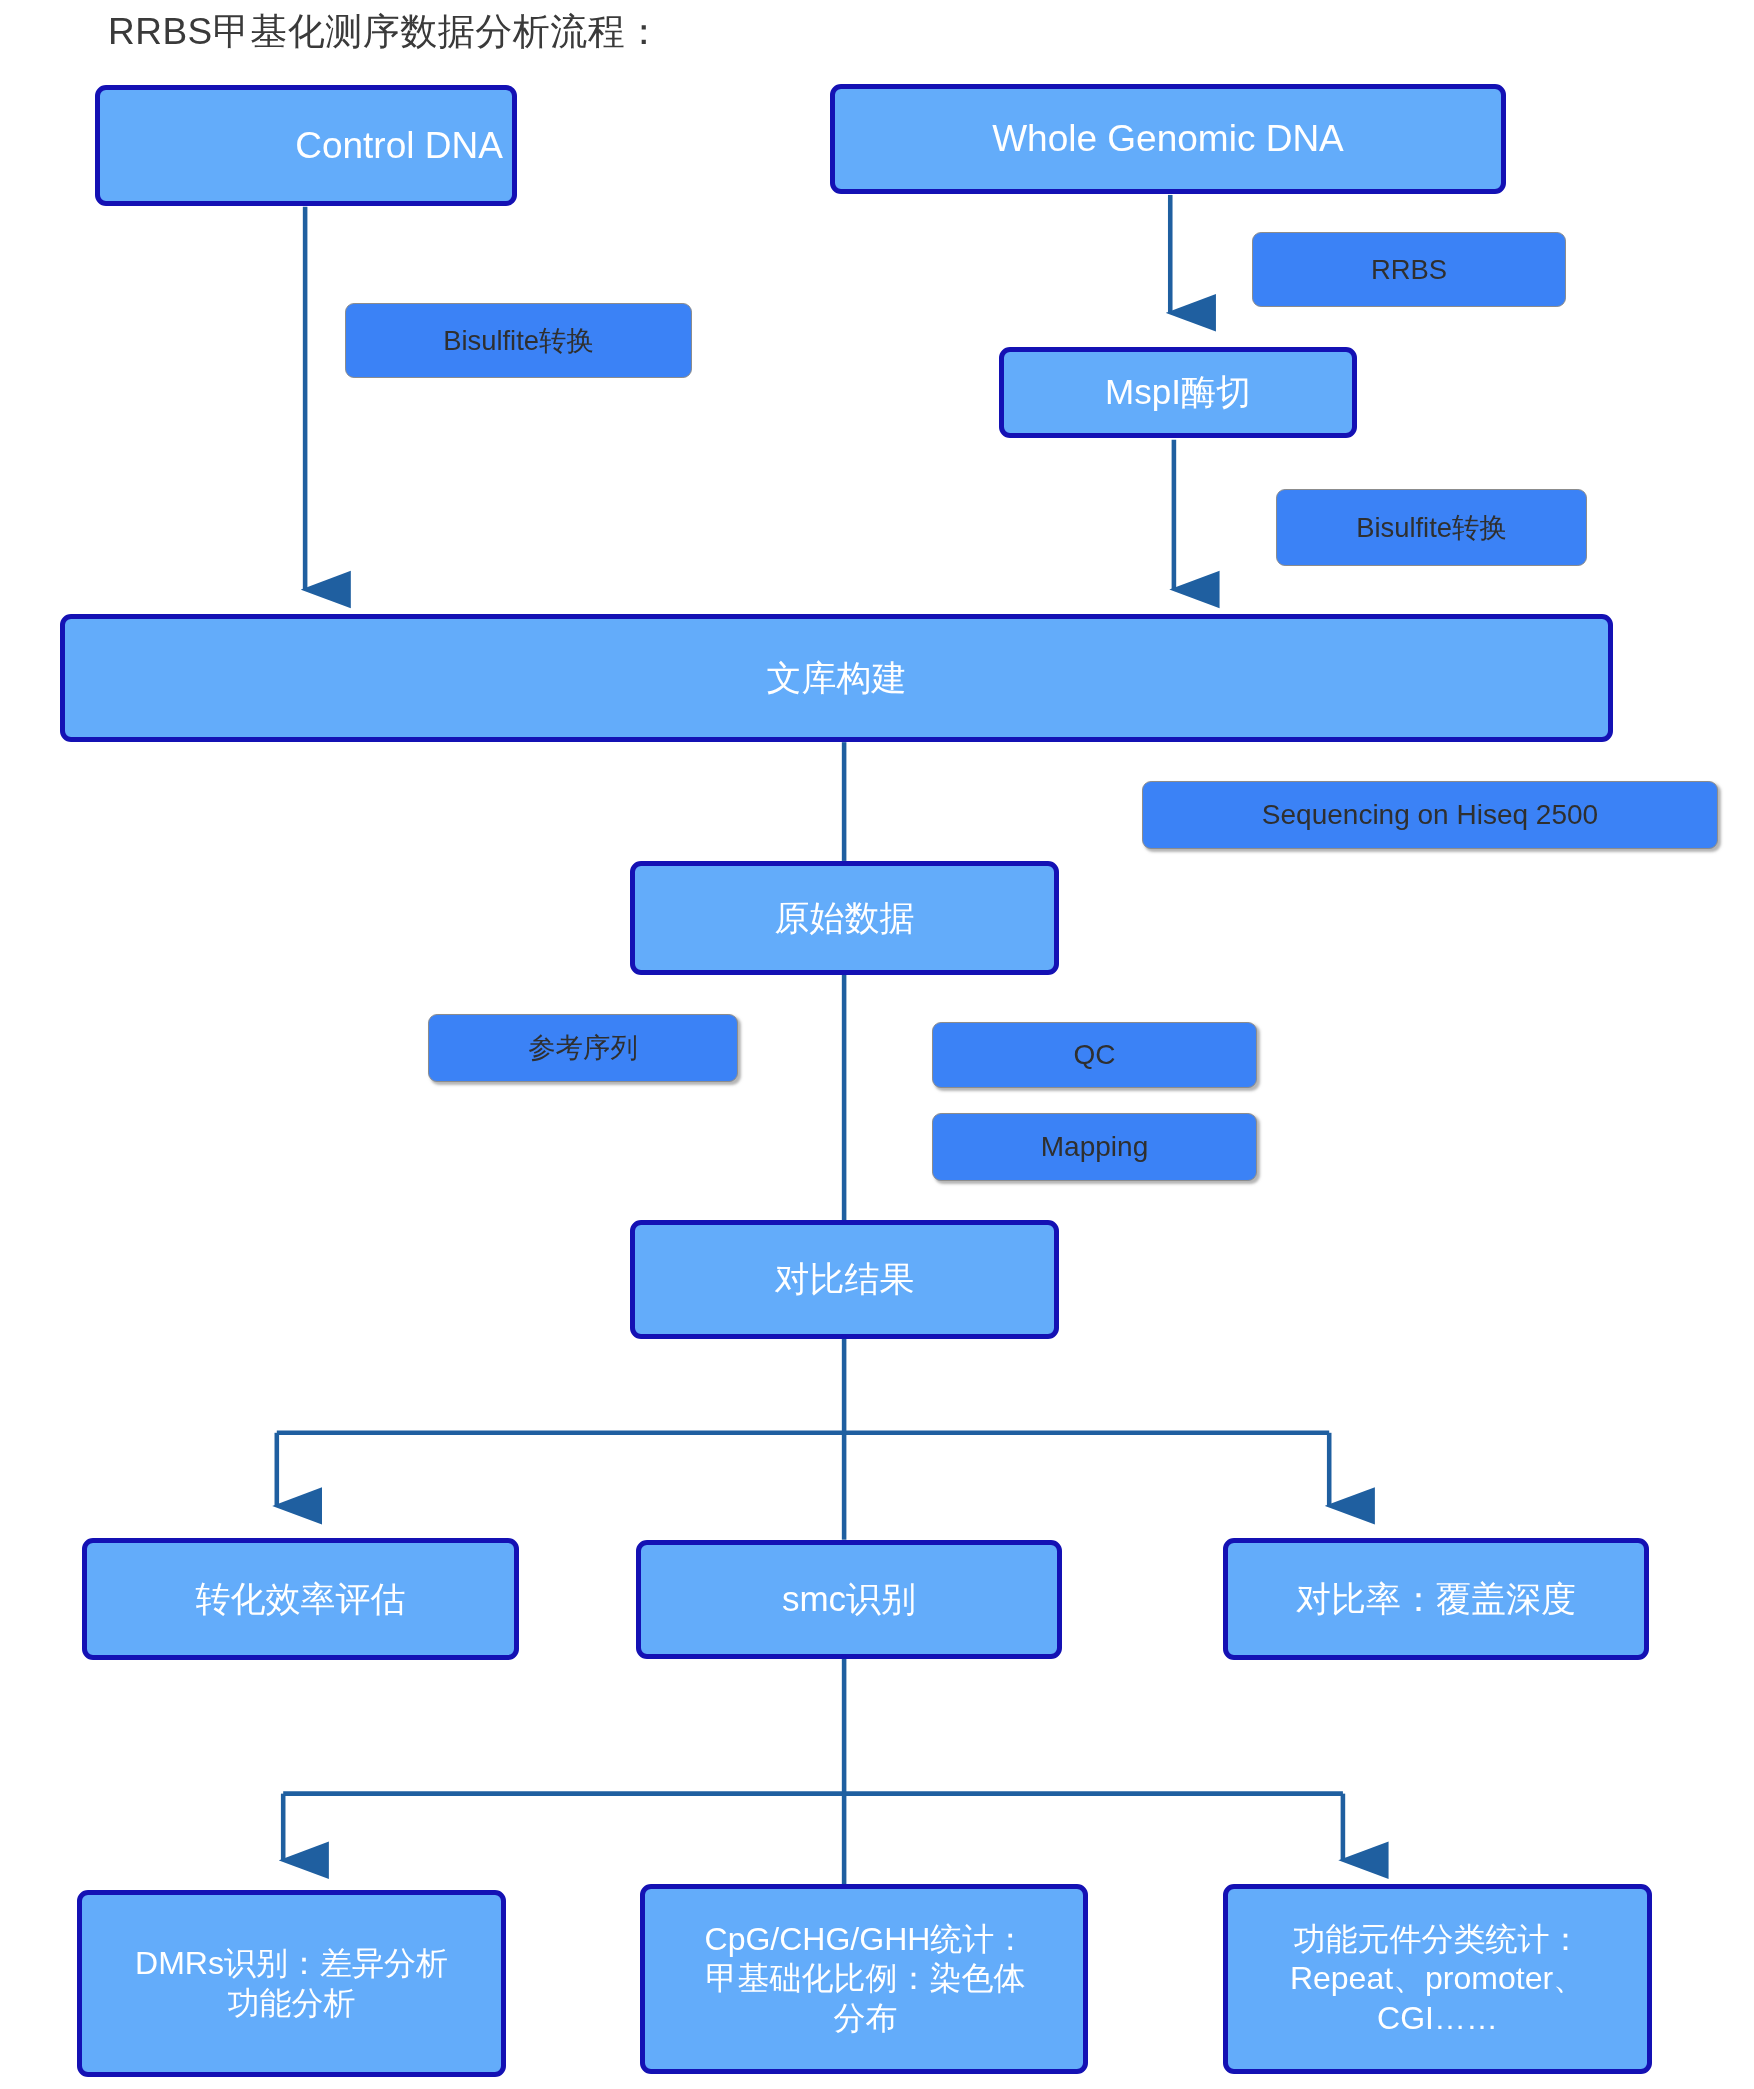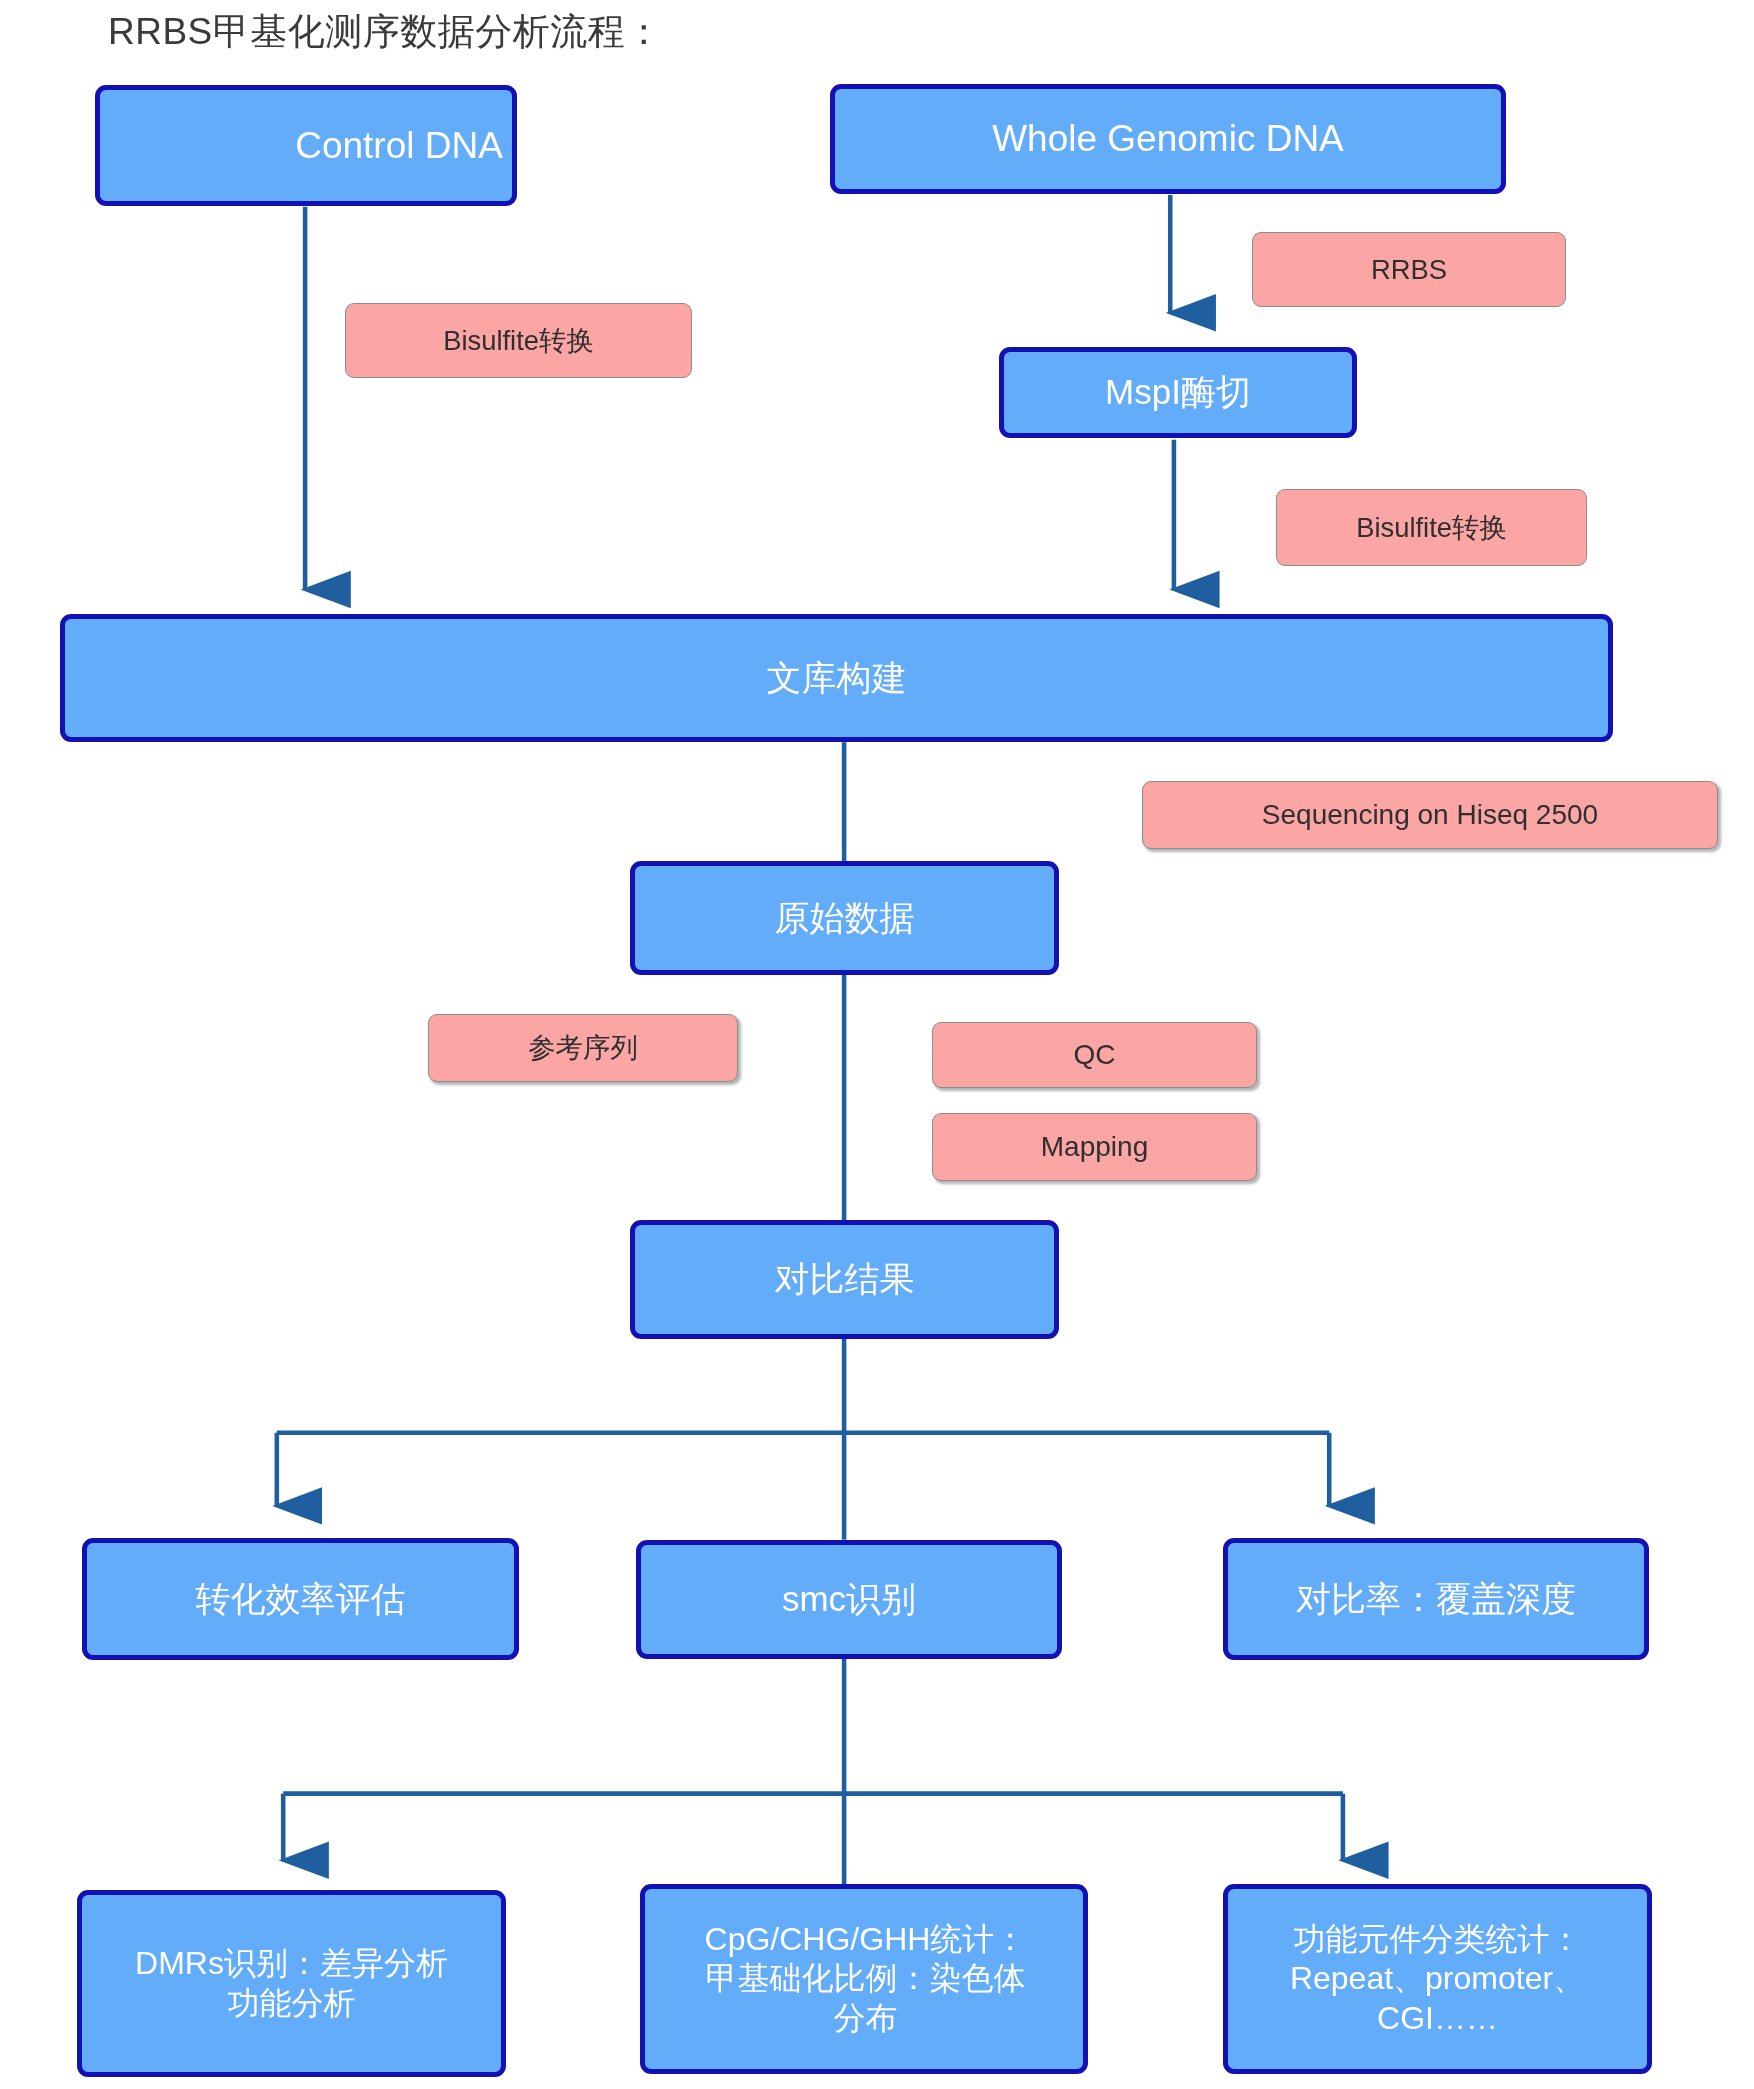--- a/index.html
+++ b/index.html
@@ -51,21 +51,21 @@
     line-height: 1.22;
     padding: 3.7px 9.1px;
     z-index: 3;
   }
   .node .label { display: block; width: 100%; }
 
   
   .note {
     position: absolute;
     box-sizing: border-box;
-    background: #fca5a5;
+    background: #3b82f6;
     border: 1.8px solid #8C8C8C;
     border-radius: 9.1px;
     color: #2f2f2f;
     display: flex;
     align-items: center;
     justify-content: center;
     text-align: center;
     z-index: 4;
   }
   .note.shadowed {

